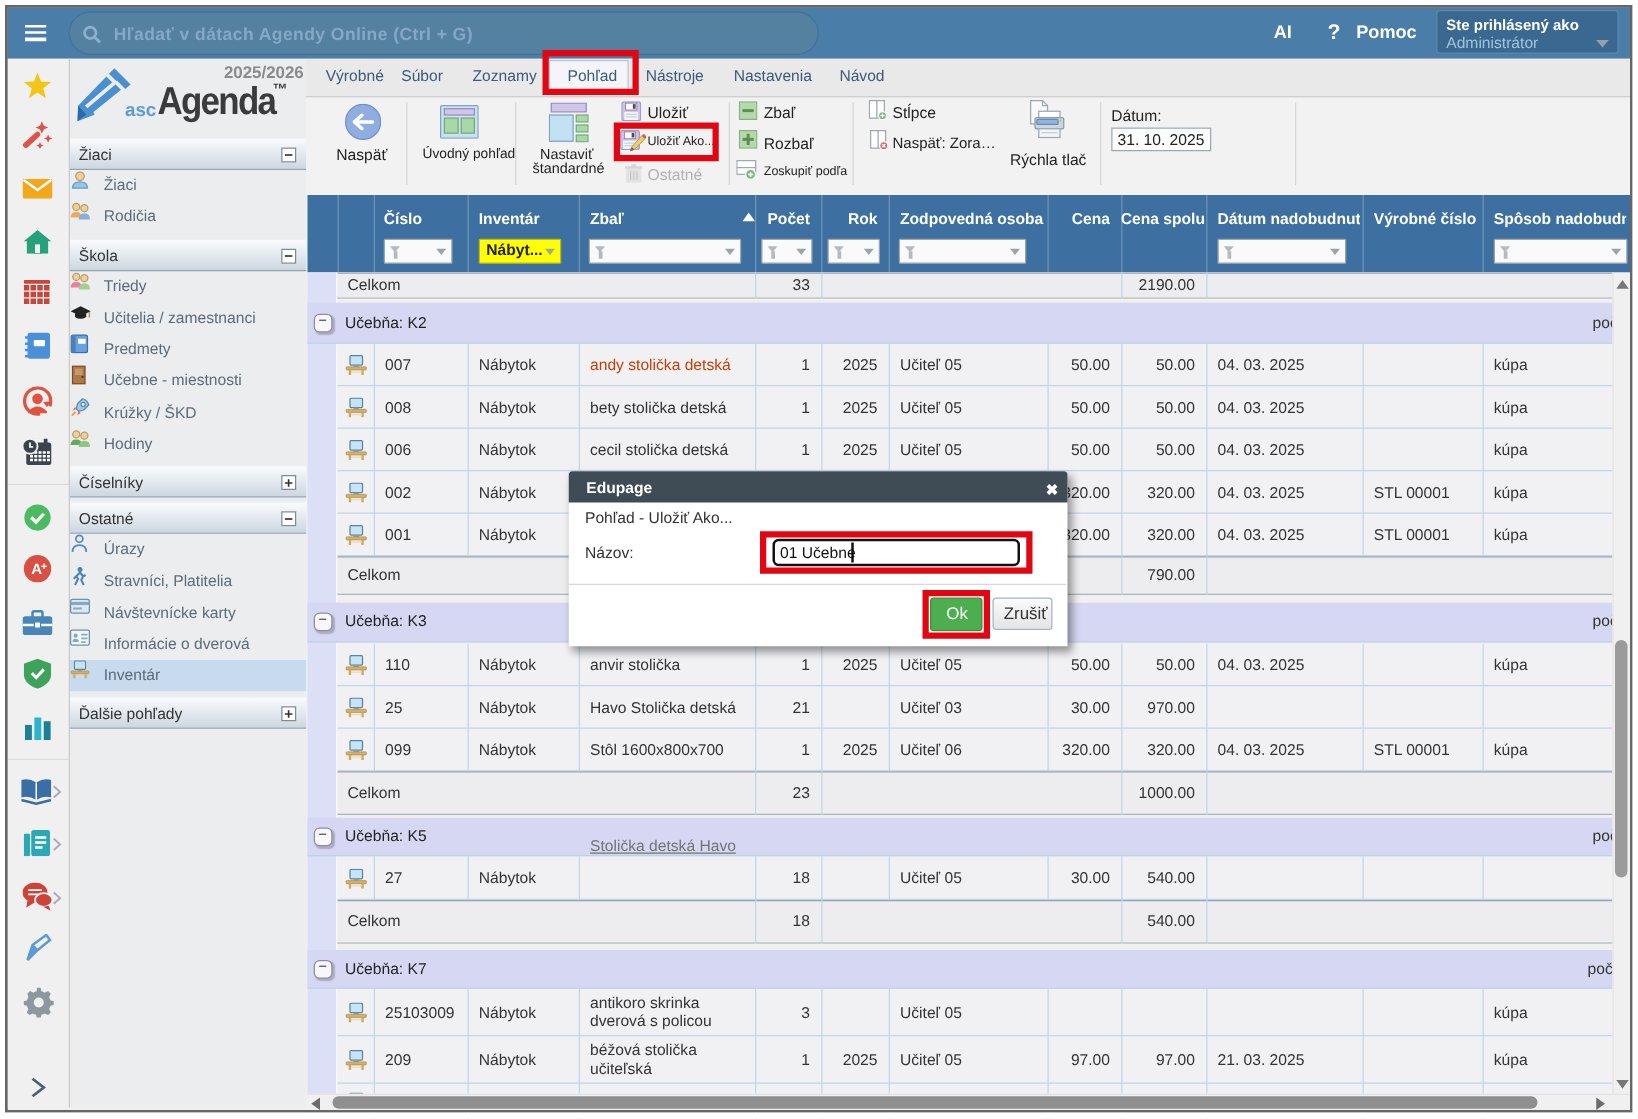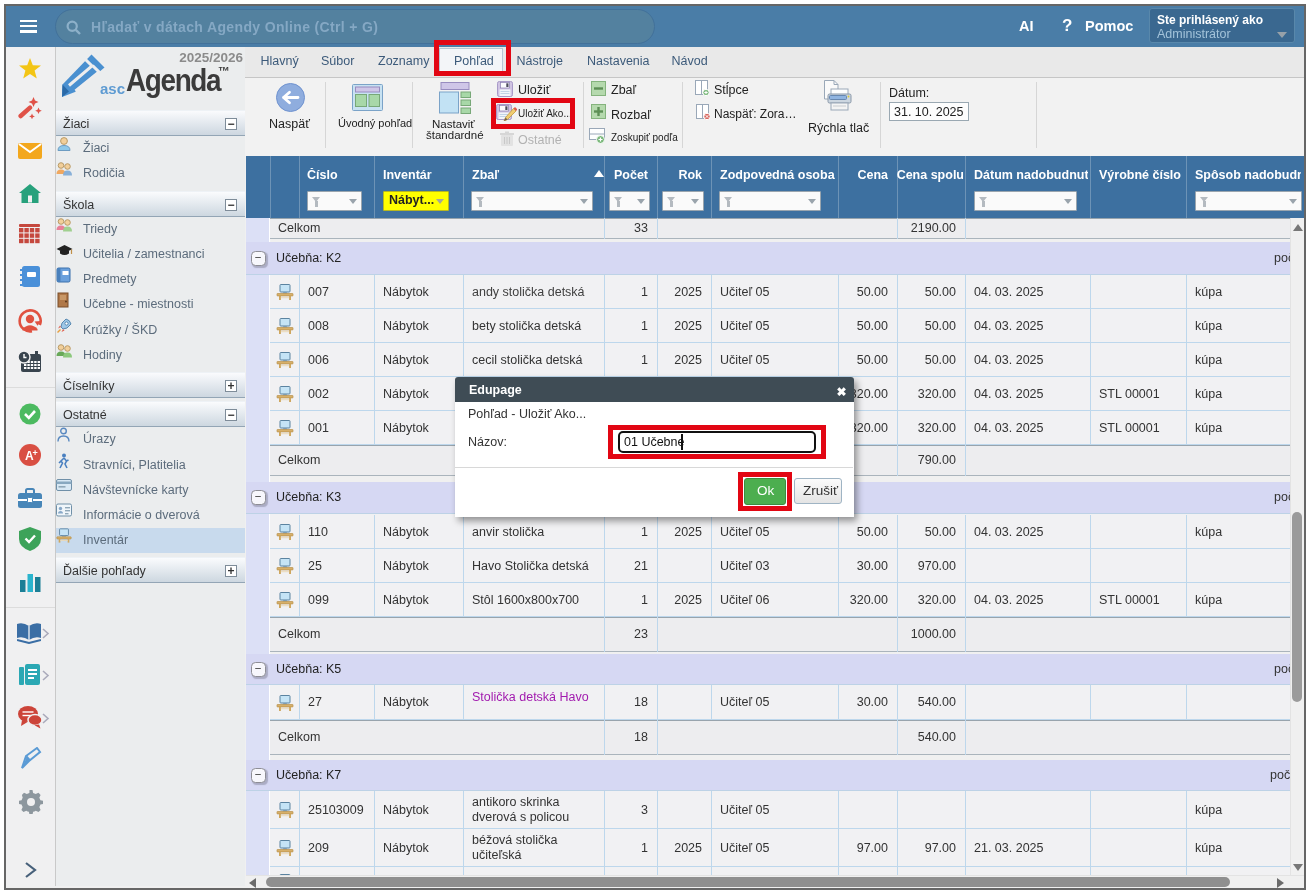--- a/index.html
+++ b/index.html
@@ -283,21 +283,21 @@
 <rect x="3" y="11.9" width="1.9" height="4.1" fill="#cfa75f"></rect>
       <rect x="13.1" y="11.9" width="1.9" height="4.1" fill="#cfa75f"></rect>
 <rect x="4.9" y="13.2" width="8.2" height="1" fill="#ead9b8"></rect>
     </svg><span>Inventár</span></div>
 <div class="mhdr" style="top:556.6px">
     <span>Ďalšie pohľady</span>
     <div class="pm">+</div>
   </div>
 <div class="a" style="left:245px;top:47px;width:1059px;height:31px;background:#e9e9e9;border-bottom:1px solid #c6c6c6"></div>
 <div class="a" style="left:438.5px;top:48px;width:64px;height:23.5px;background:#f3f5f8;border:1px solid #b8c6d4"></div>
-<div class="tab" style="left:260.5px">Hlavný</div>
+<div class="tab" style="left:260.5px">Výrobné</div>
 <div class="tab" style="left:321px">Súbor</div>
 <div class="tab" style="left:378px">Zoznamy</div>
 <div class="tab" style="left:454px">Pohľad</div>
 <div class="tab" style="left:516.5px">Nástroje</div>
 <div class="tab" style="left:587px">Nastavenia</div>
 <div class="tab" style="left:671.5px">Návod</div>
 <div class="a" style="left:245px;top:78px;width:1059px;height:78px;background:#f2f2f2"></div>
 <div class="vsep" style="left:324.5px"></div>
 <div class="vsep" style="left:411.5px"></div>
 <div class="vsep" style="left:583px"></div>
@@ -485,21 +485,21 @@
 <svg class="a" style="left:276px;top:284.0px" width="18" height="16" viewBox="0 0 18 16">
     <rect x="4" y="0.5" width="10" height="7.5" rx="0.8" fill="#c5e4f6" stroke="#5b83a0"></rect>
     <path d="M7.5 8 L10.5 8 L11.5 9.5 L6.5 9.5 Z" fill="#7d9cb2"></path>
 <rect x="1" y="9.5" width="16" height="2.4" rx="0.4" fill="#d7b06a" stroke="#b8914b" stroke-width="0.7"></rect>
 <rect x="3" y="11.9" width="1.9" height="4.1" fill="#cfa75f"></rect>
     <rect x="13.1" y="11.9" width="1.9" height="4.1" fill="#cfa75f"></rect>
 <rect x="4.9" y="13.2" width="8.2" height="1" fill="#ead9b8"></rect>
   </svg>
 <div class="a" style="left:308px;top:284.5px;font-size:12.5px;color:#333;white-space:nowrap;">007</div>
 <div class="a" style="left:383px;top:284.5px;font-size:12.5px;color:#333;white-space:nowrap;">Nábytok</div>
-<div class="a" style="left:472px;top:284.5px;font-size:12.5px;color:#404040;white-space:nowrap;">andy stolička detská</div>
+<div class="a" style="left:472px;top:284.5px;font-size:12.5px;color:#c2410c;white-space:nowrap;">andy stolička detská</div>
 <div class="a" style="left:604px;top:284.5px;width:44px;text-align:right;font-size:12.5px;color:#333;white-space:nowrap">1</div>
 <div class="a" style="left:657px;top:284.5px;width:45px;text-align:right;font-size:12.5px;color:#333;white-space:nowrap">2025</div>
 <div class="a" style="left:720px;top:284.5px;font-size:12.5px;color:#333;white-space:nowrap;">Učiteľ 05</div>
 <div class="a" style="left:838px;top:284.5px;width:50px;text-align:right;font-size:12.5px;color:#333;white-space:nowrap">50.00</div>
 <div class="a" style="left:897px;top:284.5px;width:59px;text-align:right;font-size:12.5px;color:#333;white-space:nowrap">50.00</div>
 <div class="a" style="left:974px;top:284.5px;font-size:12.5px;color:#333;white-space:nowrap;">04. 03. 2025</div>
 <div class="a" style="left:1195px;top:284.5px;font-size:12.5px;color:#333;white-space:nowrap;">kúpa</div>
 <div class="a" style="left:299px;top:275px;width:1px;height:34px;background:#bdd7ec"></div>
 <div class="a" style="left:374px;top:275px;width:1px;height:34px;background:#bdd7ec"></div>
 <div class="a" style="left:463px;top:275px;width:1px;height:34px;background:#bdd7ec"></div>
@@ -742,21 +742,21 @@
 <svg class="a" style="left:276px;top:694.5px" width="18" height="16" viewBox="0 0 18 16">
     <rect x="4" y="0.5" width="10" height="7.5" rx="0.8" fill="#c5e4f6" stroke="#5b83a0"></rect>
     <path d="M7.5 8 L10.5 8 L11.5 9.5 L6.5 9.5 Z" fill="#7d9cb2"></path>
 <rect x="1" y="9.5" width="16" height="2.4" rx="0.4" fill="#d7b06a" stroke="#b8914b" stroke-width="0.7"></rect>
 <rect x="3" y="11.9" width="1.9" height="4.1" fill="#cfa75f"></rect>
     <rect x="13.1" y="11.9" width="1.9" height="4.1" fill="#cfa75f"></rect>
 <rect x="4.9" y="13.2" width="8.2" height="1" fill="#ead9b8"></rect>
   </svg>
 <div class="a" style="left:308px;top:695.0px;font-size:12.5px;color:#333;white-space:nowrap;">27</div>
 <div class="a" style="left:383px;top:695.0px;font-size:12.5px;color:#333;white-space:nowrap;">Nábytok</div>
-<div class="a" style="left:472px;top:690px;font-size:12.5px;color:#a21caf;white-space:nowrap;">Stolička detská Havo</div>
+<div class="a" style="left:472px;top:670px;font-size:12.5px;color:#737373;white-space:nowrap;text-decoration:underline;">Stolička detská Havo</div>
 <div class="a" style="left:604px;top:695.0px;width:44px;text-align:right;font-size:12.5px;color:#333;white-space:nowrap">18</div>
 <div class="a" style="left:720px;top:695.0px;font-size:12.5px;color:#333;white-space:nowrap;">Učiteľ 05</div>
 <div class="a" style="left:838px;top:695.0px;width:50px;text-align:right;font-size:12.5px;color:#333;white-space:nowrap">30.00</div>
 <div class="a" style="left:897px;top:695.0px;width:59px;text-align:right;font-size:12.5px;color:#333;white-space:nowrap">540.00</div>
 <div class="a" style="left:299px;top:685px;width:1px;height:35px;background:#bdd7ec"></div>
 <div class="a" style="left:374px;top:685px;width:1px;height:35px;background:#bdd7ec"></div>
 <div class="a" style="left:463px;top:685px;width:1px;height:35px;background:#bdd7ec"></div>
 <div class="a" style="left:604px;top:685px;width:1px;height:35px;background:#bdd7ec"></div>
 <div class="a" style="left:657px;top:685px;width:1px;height:35px;background:#bdd7ec"></div>
 <div class="a" style="left:711px;top:685px;width:1px;height:35px;background:#bdd7ec"></div>

